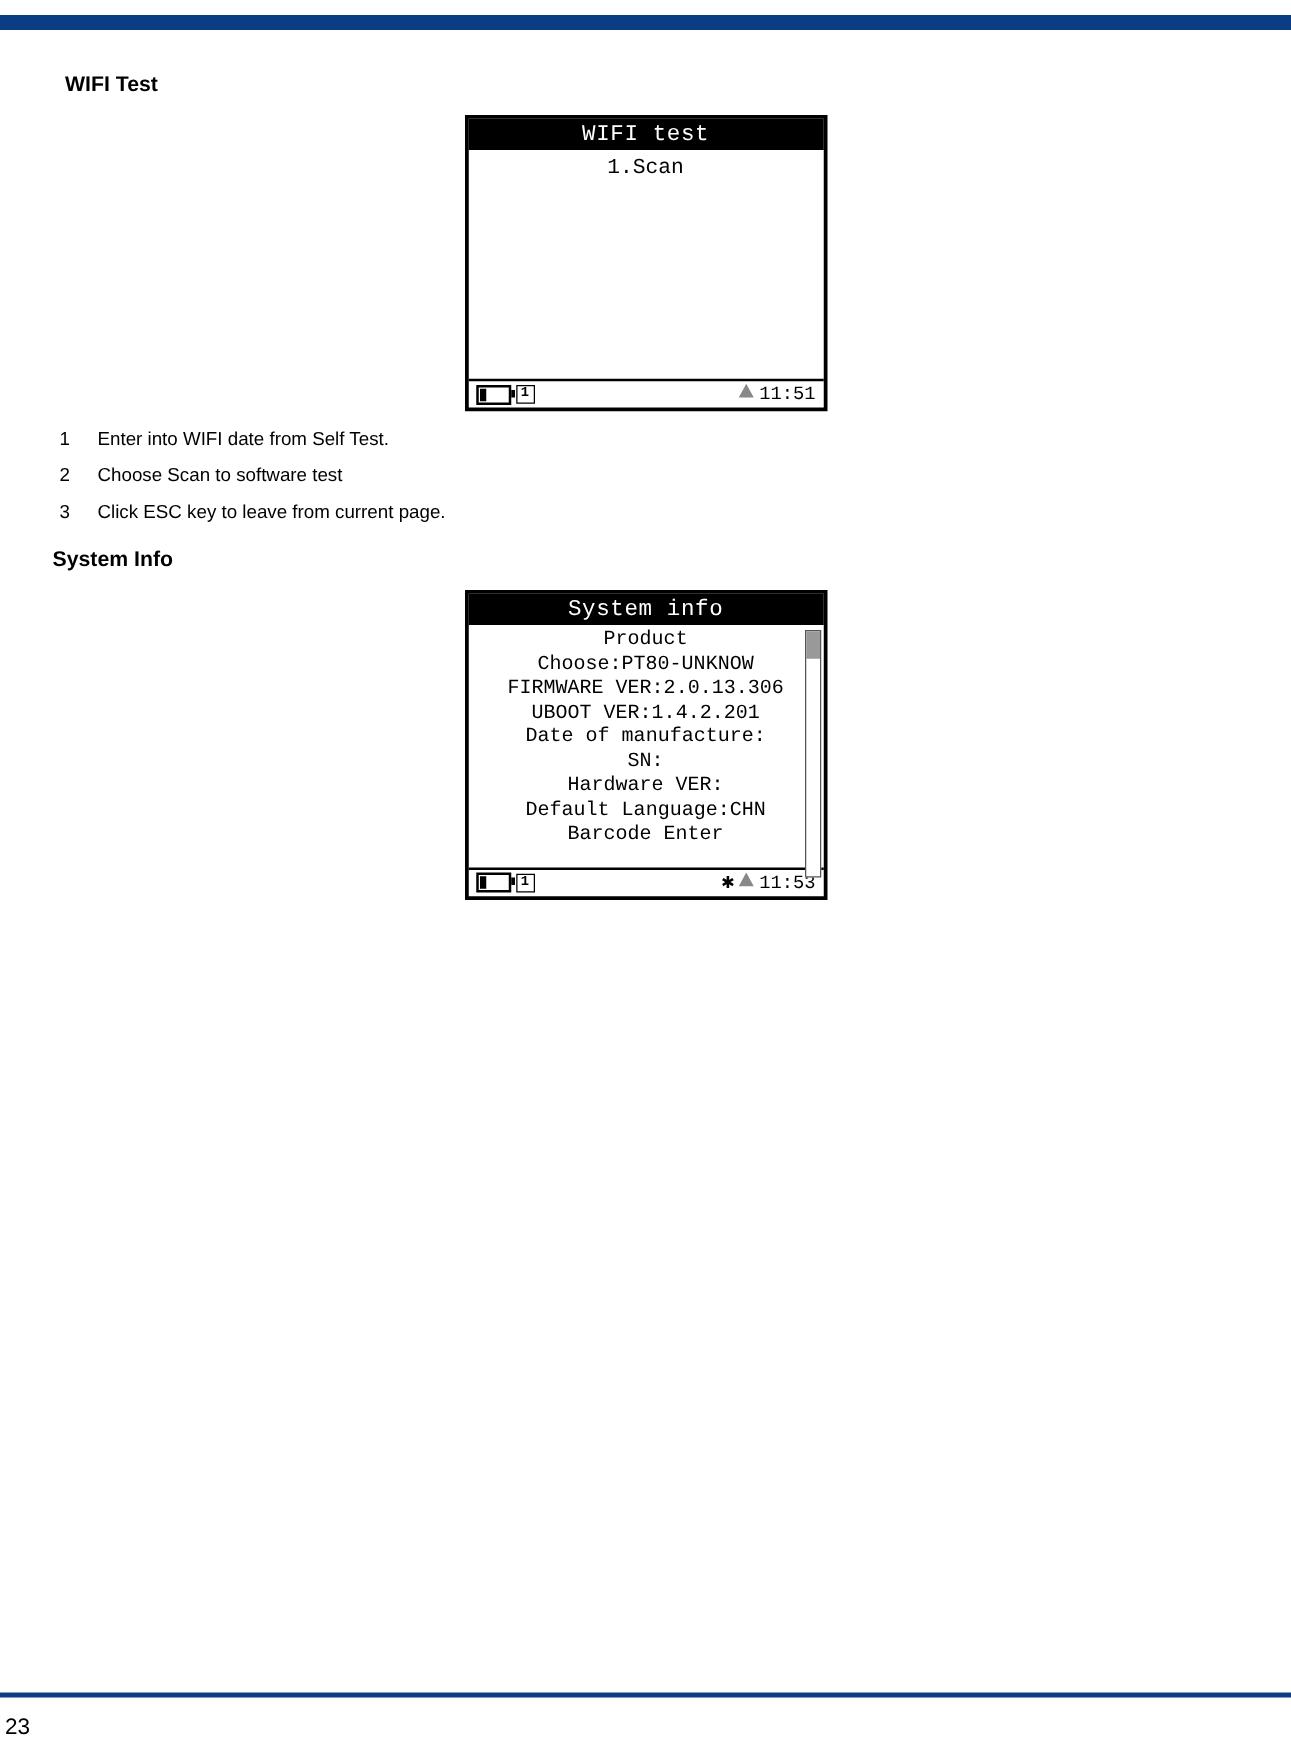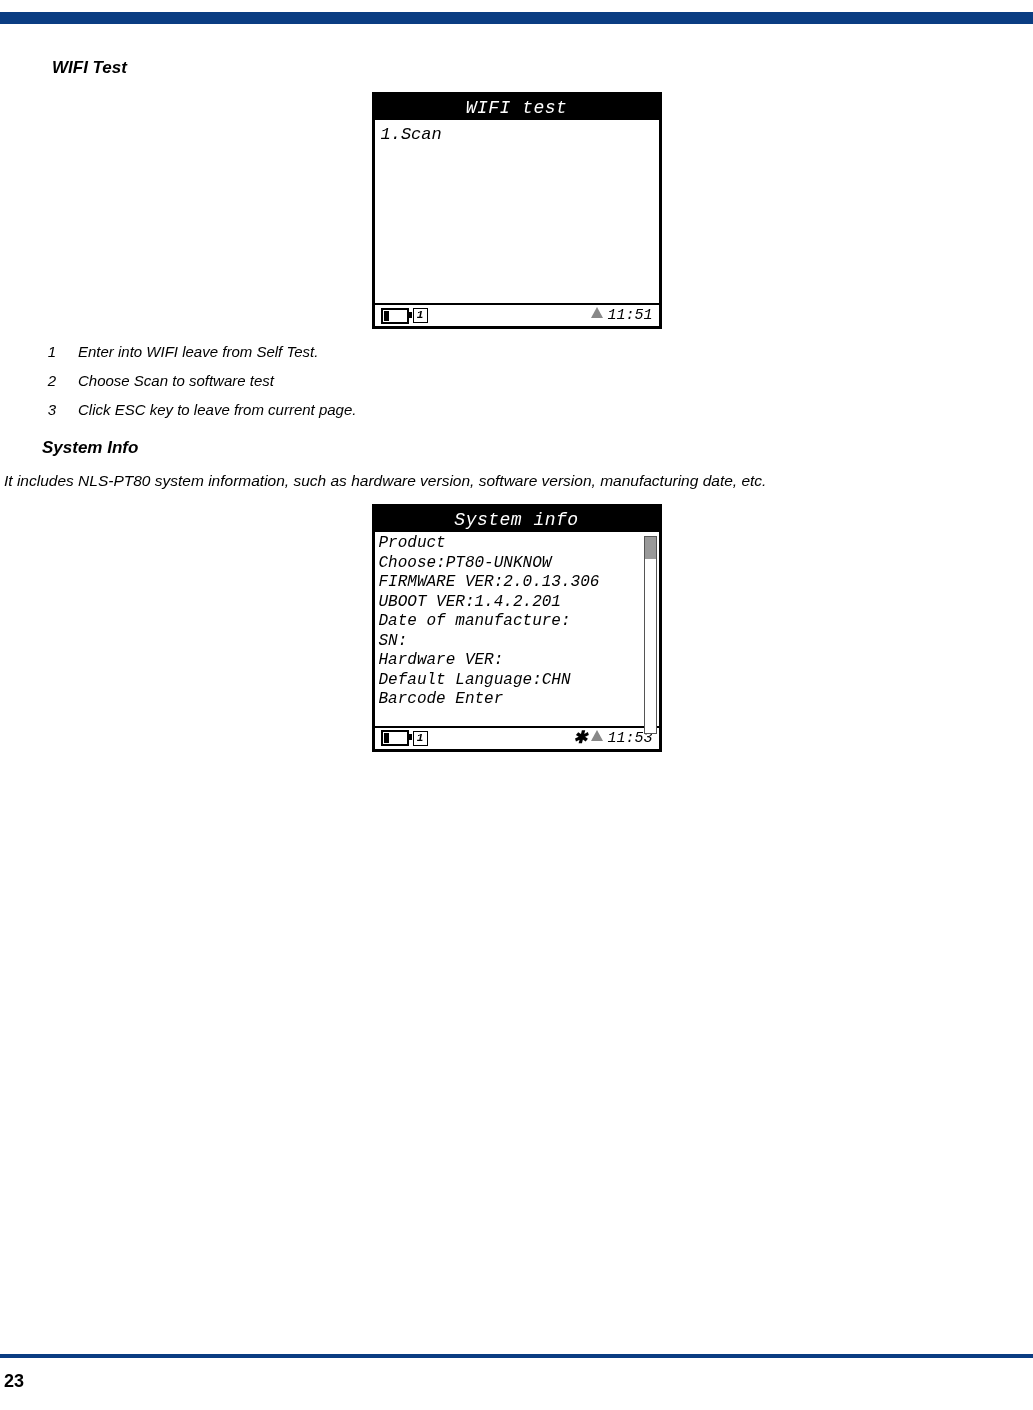--- a/index.html
+++ b/index.html
@@ -1,23 +1,23 @@
 <!DOCTYPE html>
 <html><head>
 <meta charset="utf-8">
 <style>
   html,body{margin:0;padding:0;background:#fff;font-family:Arial,Helvetica,sans-serif;font-size:15px;color:#000;}
   .page{width:1033px;min-height:1410px;position:relative;box-sizing:border-box;}
   .top-line{height:12px;background:#fff;}
   .top-bar{height:12px;background:#0a3d82;}
-  .content{padding:20px 0 0 0;font-style:italic;}
+  .content{padding:20px 0 0 0;}
   .h-section{font-weight:bold;font-size:17px;margin:14px 0 14px 52px;}
   .device{width:290px;margin:6px auto 6px auto;border:3px solid #000;background:#fff;box-sizing:border-box;}
   .device-title{background:#000;color:#fff;font-family:"Courier New",monospace;font-size:18px;text-align:center;padding:3px 0 2px 0;letter-spacing:0.5px;}
-  .device-body{min-height:175px;border-bottom:2px solid #000;padding:4px 6px;font-family:"Courier New",monospace;font-size:17px;line-height:1.25;}
+  .device-body{min-height:175px;border-bottom:2px solid #000;padding:4px 6px;font-family:"Courier New",monospace;font-size:17px;line-height:1.25;text-align:center;}
   .device-body.small{min-height:0;padding:2px 4px 16px 4px;font-size:16px;line-height:1.22;}
   .device-body .scroll{position:relative;}
   .device-body .scrollbar{position:absolute;top:2px;right:-2px;width:11px;height:196px;border:1px solid #555;background:#fff;}
   .device-body .scrollbar .thumb{position:absolute;top:0;left:0;right:0;height:22px;background:#999;}
   .device-status{display:flex;align-items:center;justify-content:space-between;padding:2px 6px 2px 6px;font-family:"Courier New",monospace;font-size:15px;}
   .device-status .left{display:flex;align-items:center;gap:4px;}
   .device-status .right{display:flex;align-items:flex-start;gap:4px;}
   .battery{width:24px;height:12px;border:2px solid #000;position:relative;display:inline-block;}
   .battery:after{content:"";position:absolute;right:-5px;top:2px;width:3px;height:6px;background:#000;}
   .battery .fill{position:absolute;left:1px;top:1px;width:5px;bottom:1px;background:#000;}
@@ -25,21 +25,21 @@
   .wifi-icon{display:inline-block;width:0;height:0;border-left:6px solid transparent;border-right:6px solid transparent;border-bottom:11px solid #888;}
   .bt-icon{font-weight:bold;font-size:17px;line-height:1;}
   .ol{margin:8px 0 0 38px;padding:0;}
   .ol .row{display:flex;gap:22px;padding:6px 0;font-size:15px;}
   .ol .num{width:18px;text-align:right;}
   .note{font-weight:bold;font-size:15.5px;line-height:1.35;margin:30px 8px 22px 4px;}
   .sysinfo-intro{font-size:15.5px;margin:6px 0 14px 4px;}
   .info-body{padding-right:18px;position:relative;}
   .bottom-rule-thin{position:absolute;left:0;right:0;bottom:58px;height:2px;background:#fff;}
   .bottom-rule{position:absolute;left:0;right:0;bottom:52px;height:4px;background:#0a3d82;}
-  .page-num{position:absolute;left:4px;bottom:18px;font-weight:bold;font-size:18px;}
+  .page-num{position:absolute;left:4px;bottom:18px;font-weight:normal;font-size:18px;}
 </style>
 </head>
 <body>
 
 <div class="page">
   <div class="top-line"></div>
   <div class="top-bar"></div>
 
   <div class="content">
 
@@ -60,35 +60,34 @@
         <span class="right">
           <span class="wifi-icon"></span>
           <span>11:51</span>
         </span>
       </div>
     </div>
 
     <div class="ol">
       <div class="row">
         <span class="num">1</span>
-        <span>Enter into WIFI leave from Self Test.</span>
+        <span>Enter into WIFI date from Self Test.</span>
       </div>
       <div class="row">
         <span class="num">2</span>
         <span>Choose Scan to software test</span>
       </div>
       <div class="row">
         <span class="num">3</span>
         <span>Click ESC key to leave from current page.</span>
       </div>
     </div>
 
 
     <div class="h-section" style="margin-left:42px;">System Info</div>
-    <div class="sysinfo-intro">It includes NLS-PT80 system information, such as hardware version, software version, manufacturing date, etc.</div>
 
     <div class="device">
       <div class="device-title">System info</div>
       <div class="device-body small info-body">
         <div class="scroll">
           <div>Product</div>
           <div>Choose:PT80-UNKNOW</div>
           <div>FIRMWARE VER:2.0.13.306</div>
           <div>UBOOT VER:1.4.2.201</div>
           <div>Date of manufacture:</div>

